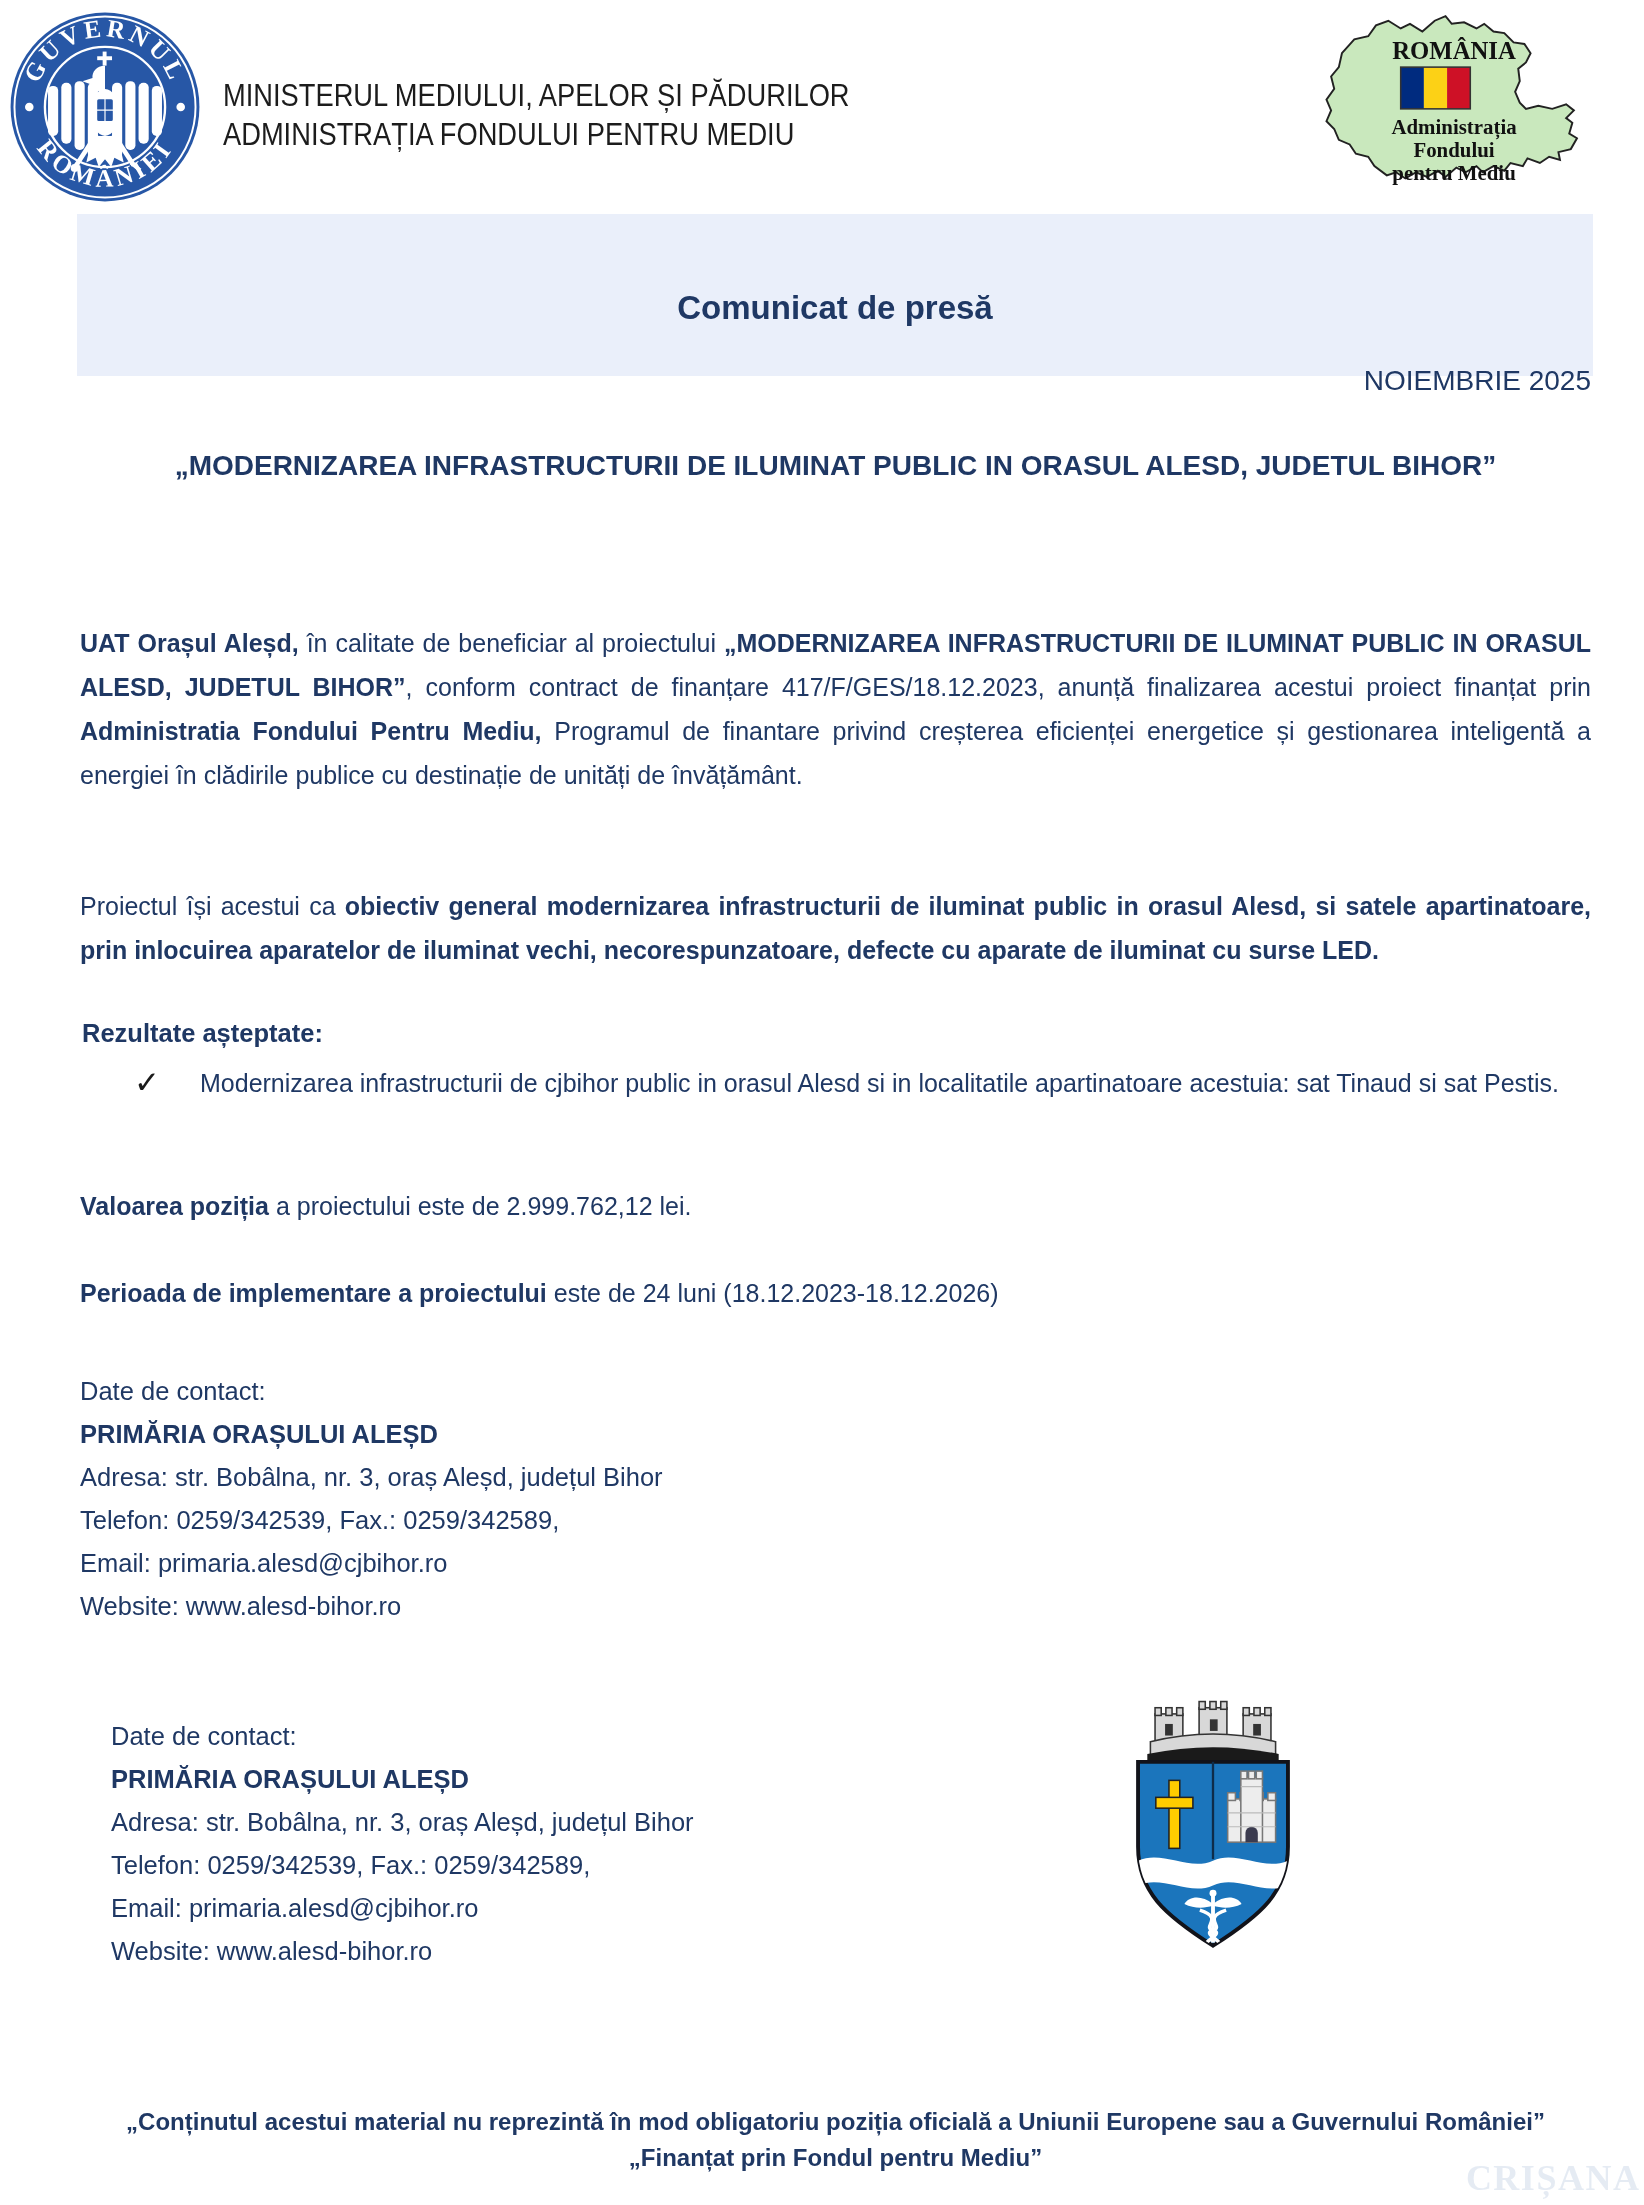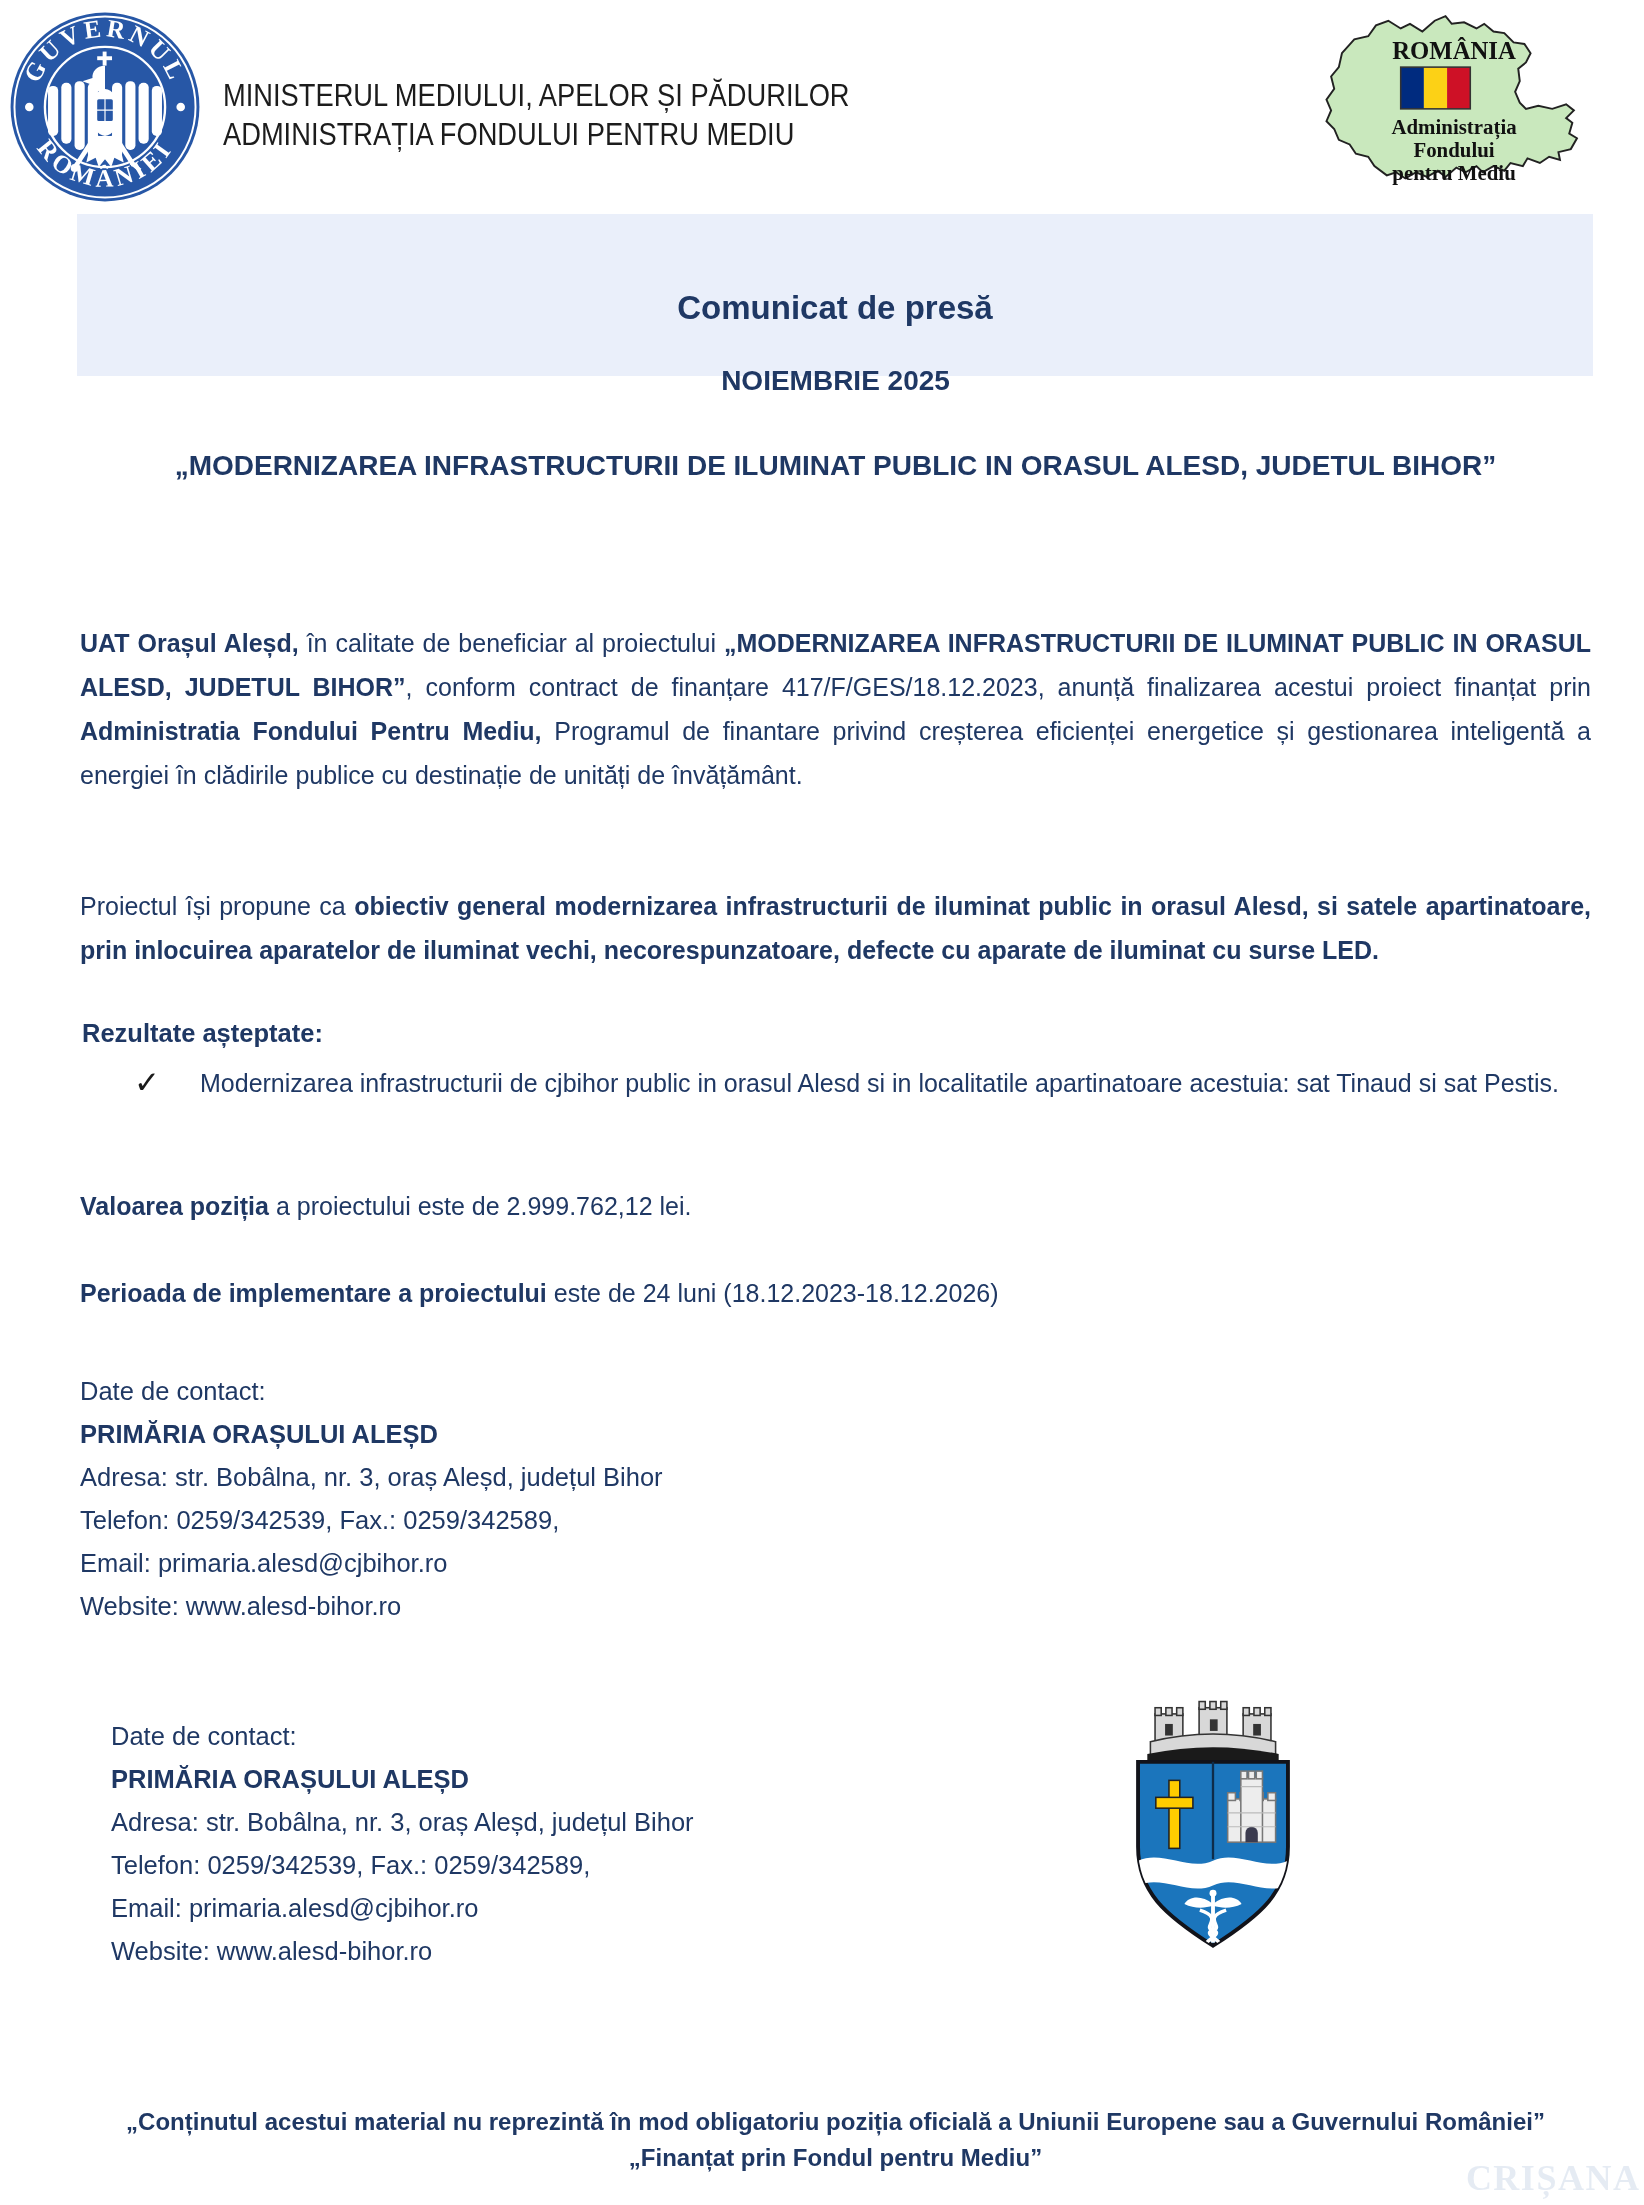--- a/index.html
+++ b/index.html
@@ -10,21 +10,21 @@
   .b{font-weight:bold;}
   
   .gov-seal{left:9.3px;top:10.8px;width:192px;height:192px;}
   .ministry{left:223px;top:76px;font-size:31px;line-height:39px;color:#1c1c1c;
             transform:scaleX(.88);transform-origin:0 0;white-space:nowrap;}
   .map-logo{left:1294px;top:4.6px;width:317px;height:200px;}
   
   .banner{left:77px;top:214px;width:1516px;height:146px;background:#eaeffa;
           display:flex;align-items:center;justify-content:center;padding-top:16px;}
   .banner-title{font-size:33px;font-weight:bold;margin-top:10.8px;}
-  .date-line{left:80px;top:365px;width:1511px;text-align:center;font-size:28px;font-weight:bold;}
+  .date-line{left:80px;top:365px;width:1511px;text-align:right;font-size:28px;font-weight:normal;}
   .project-title{left:80px;top:450px;width:1511px;text-align:center;font-size:28px;font-weight:bold;}
   
   .para{left:80px;width:1511px;font-size:25px;line-height:44px;
         text-align:justify;text-align-last:left;margin-top:39px;}
   .p1{top:582px;}
   .p2{top:845px;}
   .results-heading{left:82px;top:1019px;font-size:25.5px;font-weight:bold;}
   .bullet{left:80px;top:1062px;width:1511px;padding-left:120px;box-sizing:border-box;
           font-size:25px;line-height:43px;text-align:justify;text-align-last:left;position:absolute;}
   .check{position:absolute;left:54px;top:-1.5px;color:#1a1a1a;font-size:31px;font-weight:bold;}
@@ -109,21 +109,21 @@
 
 <div class="abs date-line navy">NOIEMBRIE 2025</div>
 
 <div class="abs project-title navy">„MODERNIZAREA INFRASTRUCTURII DE ILUMINAT PUBLIC IN ORASUL ALESD, JUDETUL BIHOR”</div>
 
 <div class="abs para p1 navy">
   <span class="b">UAT Orașul Aleșd,</span><span> în calitate de beneficiar al proiectului </span><span class="b">„MODERNIZAREA INFRASTRUCTURII DE ILUMINAT PUBLIC IN ORASUL ALESD, JUDETUL BIHOR”</span><span>, conform contract de finanțare 417/F/GES/18.12.2023, anunță finalizarea acestui proiect finanțat prin </span><span class="b">Administratia Fondului Pentru Mediu,</span><span> Programul de finantare privind creșterea eficienței energetice și gestionarea inteligentă a energiei în clădirile publice cu destinație de unități de învățământ.</span>
 </div>
 
 <div class="abs para p2 navy">
-  <span>Proiectul își propune ca </span><span class="b">obiectiv general modernizarea infrastructurii de iluminat public in orasul Alesd, si satele apartinatoare, prin inlocuirea aparatelor de iluminat vechi, necorespunzatoare, defecte cu aparate de iluminat cu surse LED.</span>
+  <span>Proiectul își acestui ca </span><span class="b">obiectiv general modernizarea infrastructurii de iluminat public in orasul Alesd, si satele apartinatoare, prin inlocuirea aparatelor de iluminat vechi, necorespunzatoare, defecte cu aparate de iluminat cu surse LED.</span>
 </div>
 
 <div class="abs results-heading navy">Rezultate așteptate:</div>
 
 <div class="bullet navy">
   <span class="check">✓</span>
   <span>Modernizarea infrastructurii de cjbihor public in orasul Alesd si in localitatile apartinatoare acestuia: sat Tinaud si sat Pestis.</span>
 </div>
 
 <div class="abs line-block value-line navy">

